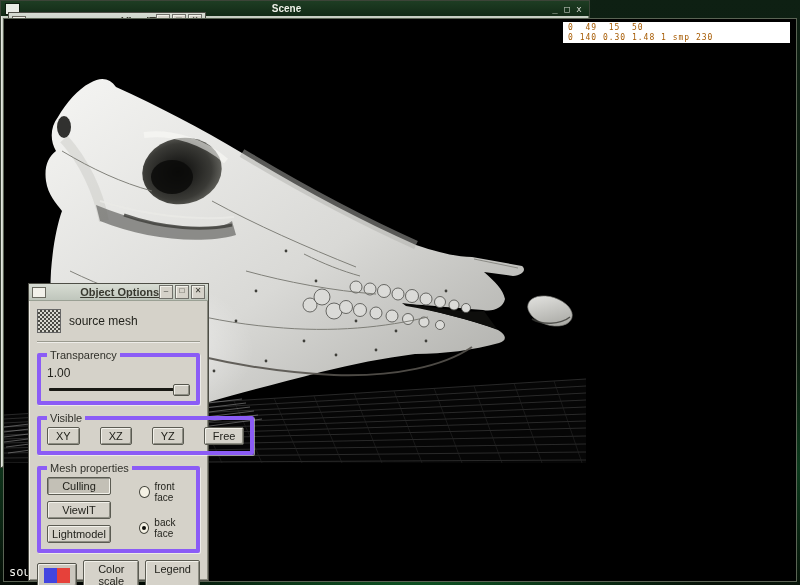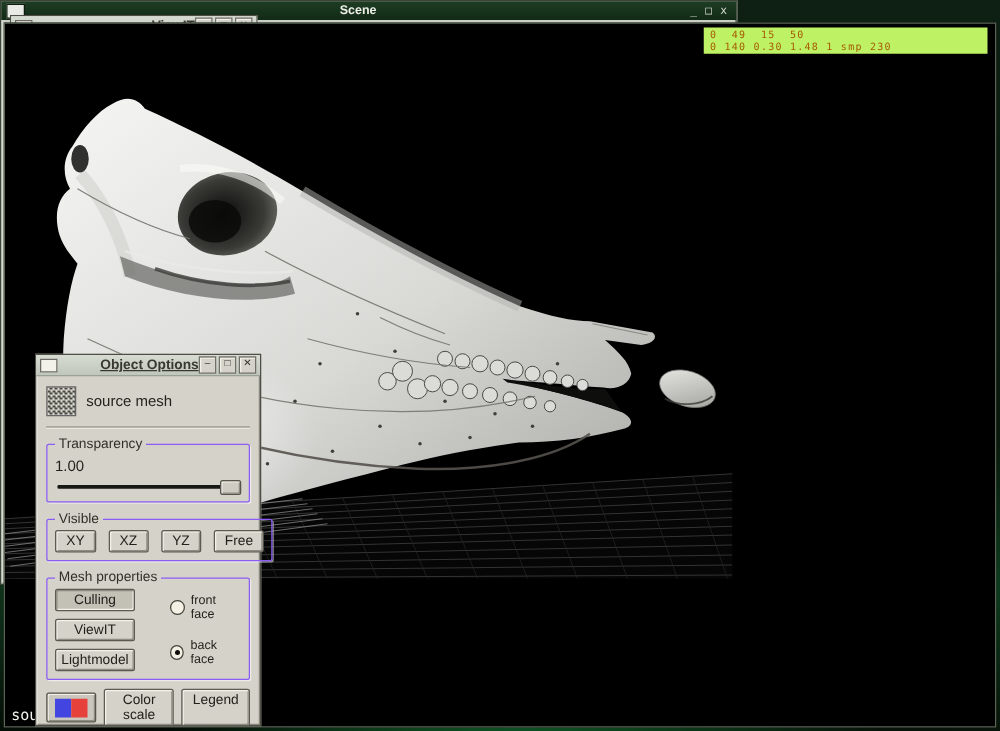--- a/index.html
+++ b/index.html
@@ -23,21 +23,21 @@
   .tbtns{display:flex;gap:2px;}
   .tbtn{width:12px;height:12px;font-size:8px;line-height:10px;text-align:center;color:#33332c;
         background:#d5d2c9;border:1px solid #70706a;
         box-shadow:inset 1px 1px 0 #f2f1ea;}
   .btn{display:inline-block;background:#d5d2c9;color:#22221c;font-size:11px;
        border:1px solid #5b5b52;border-radius:2px;text-align:center;
        box-shadow:inset 1px 1px 0 #f2f1ea, inset -1px -1px 0 #8d8d83;
        padding:2px 8px;cursor:default;}
   .btn.pressed{background:#c3c0b6;
        box-shadow:inset 1px 1px 0 #8d8d83, inset -1px -1px 0 #f2f1ea;}
-  fieldset{border:1px solid #8b5cf6;border-radius:2px;margin:0 0 7px 0;padding:3px 6px 6px 6px;
+  fieldset{border:4px solid #8b5cf6;border-radius:2px;margin:0 0 7px 0;padding:3px 6px 6px 6px;
            box-shadow:1px 1px 0 rgba(255,255,255,.55);}
   legend{font-size:11px;color:#30302a;padding:0 3px;}
   
   #main-window{left:8px;top:12px;width:196px;height:306px;}
   #menu-bar{display:flex;gap:9px;padding:2px 6px;font-size:11px;color:#1d1d18;
             border-bottom:1px solid #b7b7ad;}
   .menu-item u{text-decoration:underline;}
   #toolbar{display:flex;gap:4px;padding:3px 4px 2px 4px;}
   .tool-btn{width:42px;height:42px;background:linear-gradient(135deg,#e9e8e2,#b9b8b0);
             border:1px solid #55554c;border-radius:1px;
@@ -68,21 +68,21 @@
   #obj-ident .mesh-big{width:22px;height:22px;border:1px solid #666;
         background:
          repeating-conic-gradient(#4a4a44 0 25%, #d8d7cf 0 50%) 0 0/4px 4px;}
   #obj-ident span{font-size:12px;color:#23231d;}
   #transp-value{text-align:left;font-size:12px;color:#23231d;padding:2px 2px 3px 0;}
   #slider{position:relative;height:12px;}
   #slider .track{position:absolute;left:2px;right:2px;top:5px;height:3px;background:#191914;border-radius:1px;}
   #slider .handle{position:absolute;right:0;top:1px;width:15px;height:10px;background:#cfccc3;
         border:1px solid #55554c;border-radius:2px;
         box-shadow:inset 1px 1px 0 #f0efe8, inset -1px -1px 0 #8d8d83;}
-  .btnrow{display:flex;gap:10px;}
+  .btnrow{display:flex;gap:20px;}
   .radio-col{display:flex;flex-direction:column;gap:14px;justify-content:center;}
   .radio{display:flex;align-items:center;gap:5px;font-size:10px;color:#23231d;}
   .radio .dot{width:10px;height:10px;border-radius:50%;background:#f4f1e4;border:1px solid #44443c;
               display:flex;align-items:center;justify-content:center;}
   .radio .dot .inner{width:4px;height:4px;border-radius:50%;background:#0d0d0a;display:none;}
   .radio.on .dot .inner{display:block;}
   #mesh-grid{display:flex;gap:28px;}
   #mesh-btns{display:flex;flex-direction:column;gap:6px;}
   #mesh-btns .btn{width:62px;padding:2px 0;}
   #color-label{font-size:11px;color:#30302a;margin:2px 0 3px 1px;}
@@ -483,19 +483,19 @@
               <circle cx="282" cy="232" r="1.4"></circle>
               <circle cx="352" cy="302" r="1.4"></circle>
             <circle cx="392" cy="312" r="1.4"></circle>
               <circle cx="442" cy="272" r="1.4"></circle>
               <circle cx="252" cy="272" r="1.4"></circle>
             <circle cx="210" cy="352" r="1.4"></circle>
               <circle cx="180" cy="312" r="1.4"></circle>
           </g>
         </g>
       </svg>
-      <div id="stats-box" style="background: #bef264; color: rgb(166, 90, 0);"><span>0  49  15  50</span>
+      <div id="stats-box" style="background: #ffffff; color: rgb(166, 90, 0);"><span>0  49  15  50</span>
 <span>0 140 0.30 1.48 1 smp 230</span></div>
       <div id="scene-label">source mesh</div>
     </div>
   </div>
 
 </div>
 
 </body></html>

